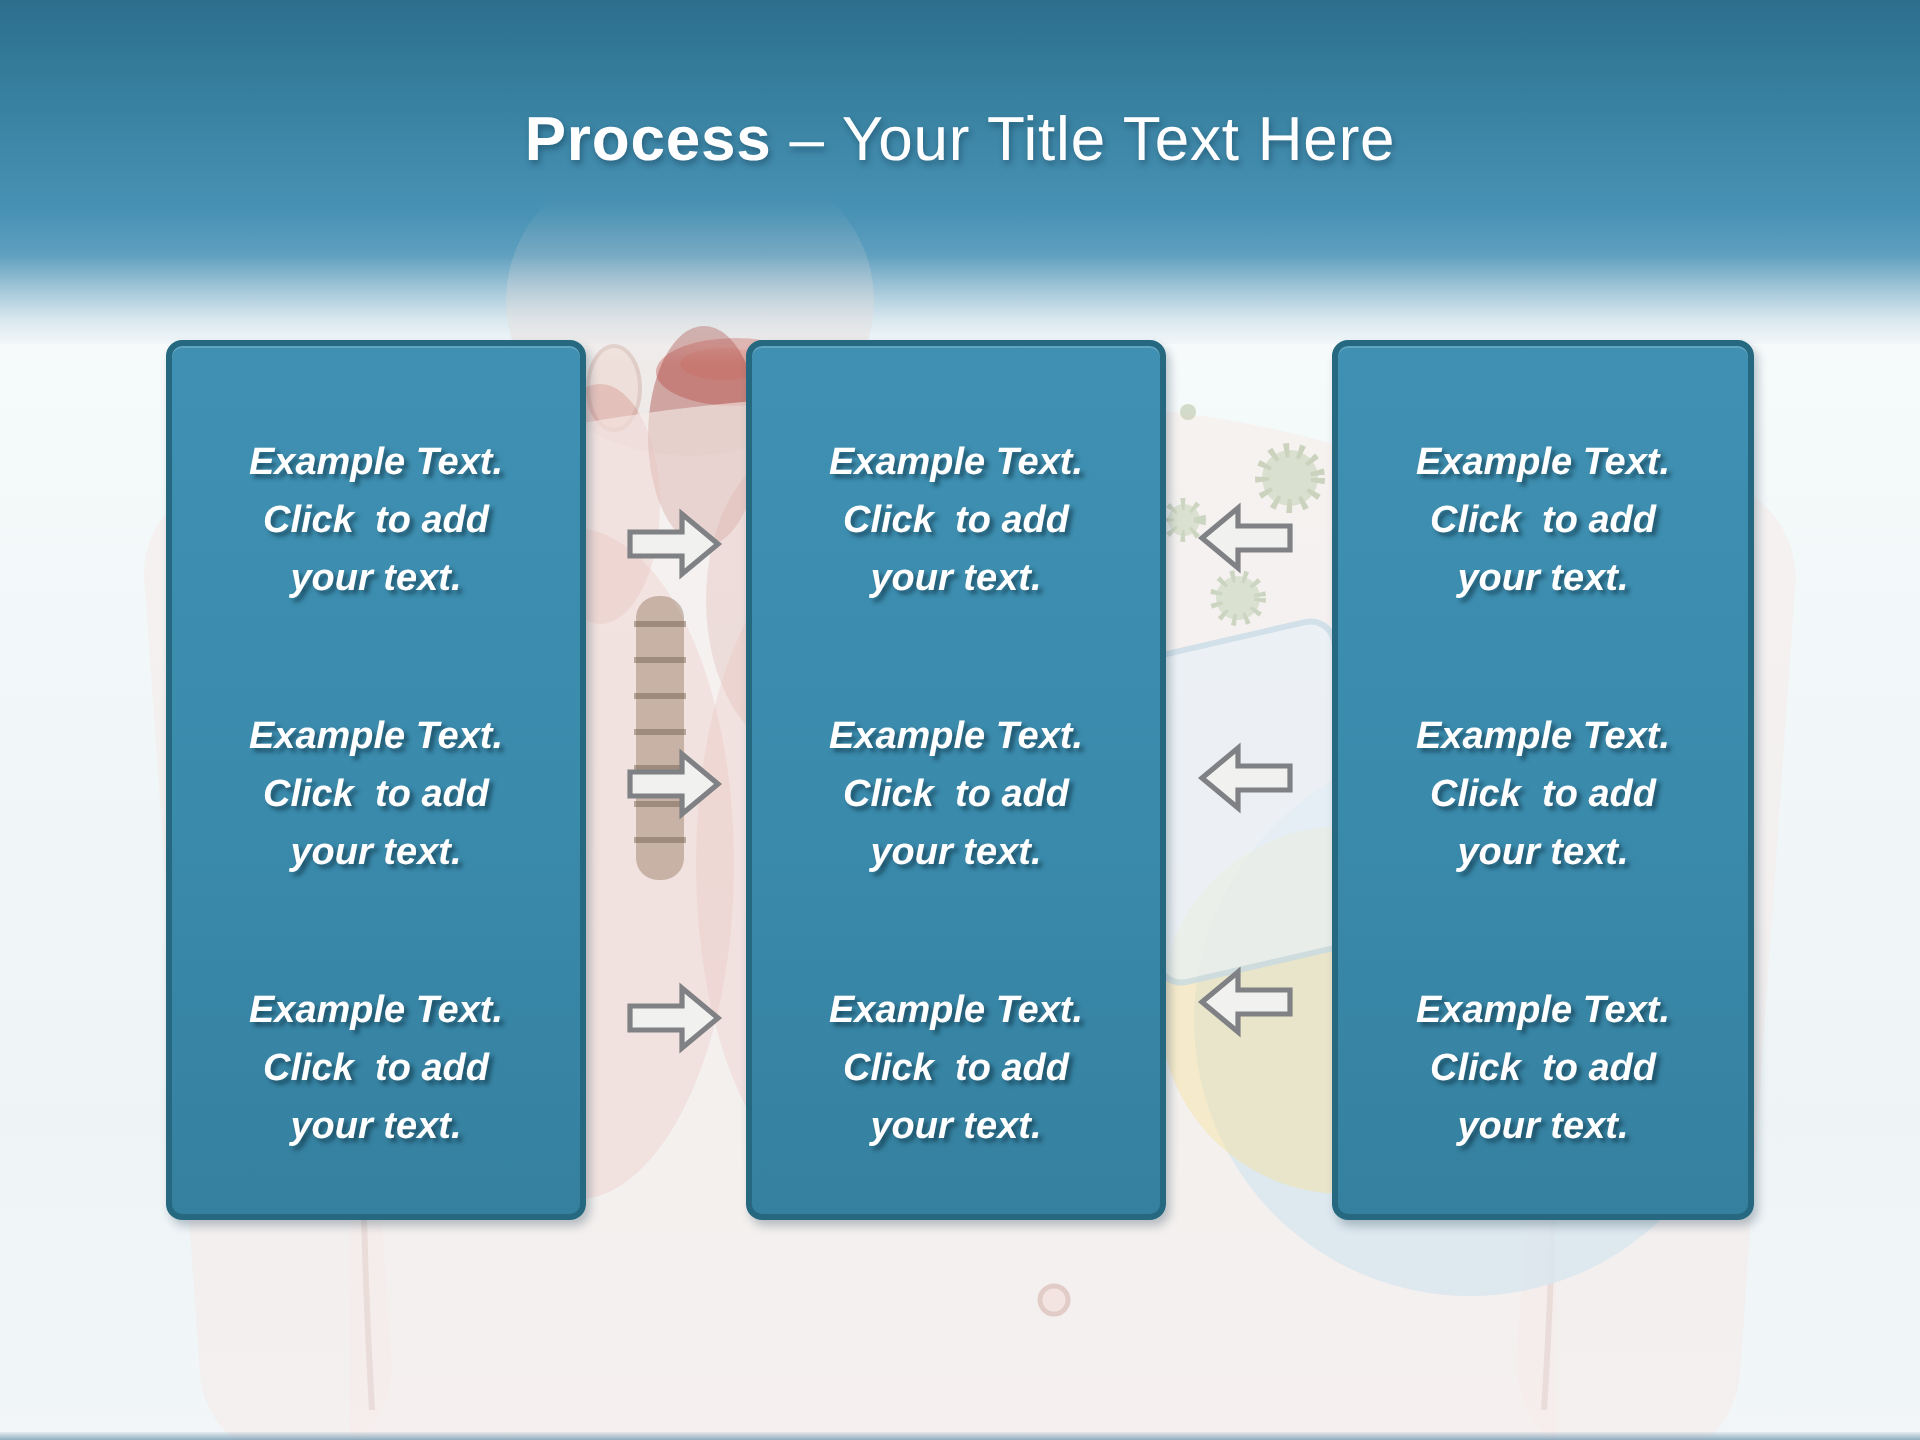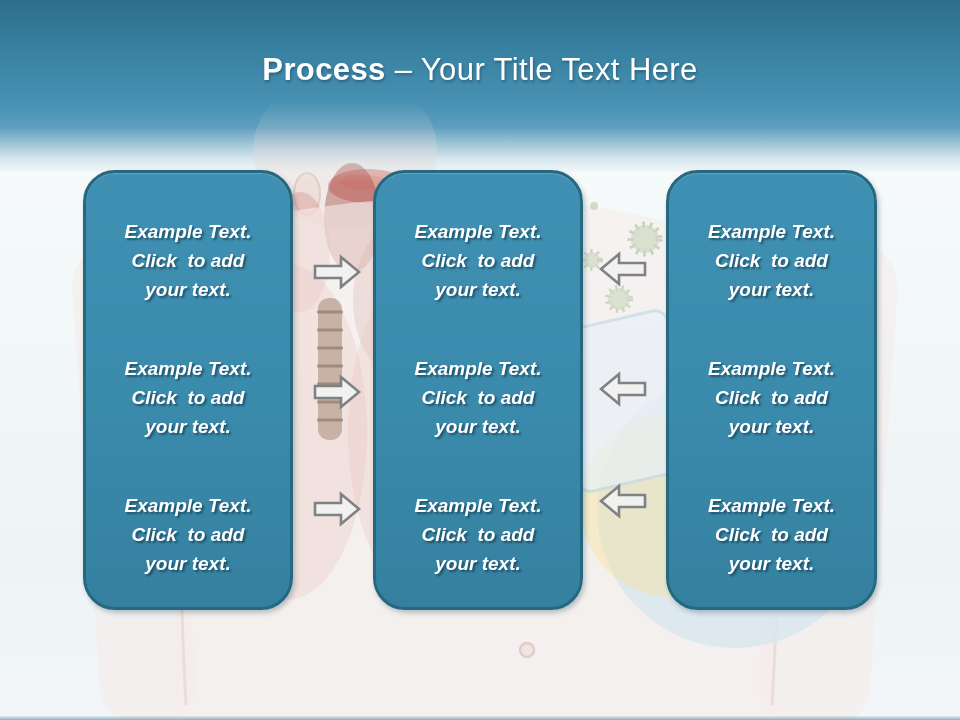--- a/index.html
+++ b/index.html
@@ -21,21 +21,21 @@
     text-shadow:1px 2px 3px rgba(0,30,50,.35);
   }
   .title .bold{font-weight:700;}
   .title .rest{font-weight:400;}
   
   .decor{position:absolute;top:0;left:0;z-index:1;}
   
   .pbox{
     position:absolute;top:170px;width:210px;height:440px;z-index:2;
     background:linear-gradient(180deg,#3f90b2 0%,#3a8aac 55%,#35809f 100%);
-    border:3px solid #25687f;border-radius:32px;
+    border:3px solid #25687f;border-radius:8px;
     box-shadow:2px 3px 5px rgba(40,70,90,.30), inset 0 1px 0 rgba(255,255,255,.18);
     padding:44px 12px 0 12px;
   }
   #box-left{left:83px;}
   #box-middle{left:373px;}
   #box-right{left:666px;width:211px;}
   .pbox p{
     margin:0 0 50px 0;color:#ffffff;font-style:italic;font-weight:700;
     font-size:19px;line-height:29px;text-align:center;white-space:pre-wrap;
     text-shadow:2px 2px 2px rgba(10,40,55,.55);

